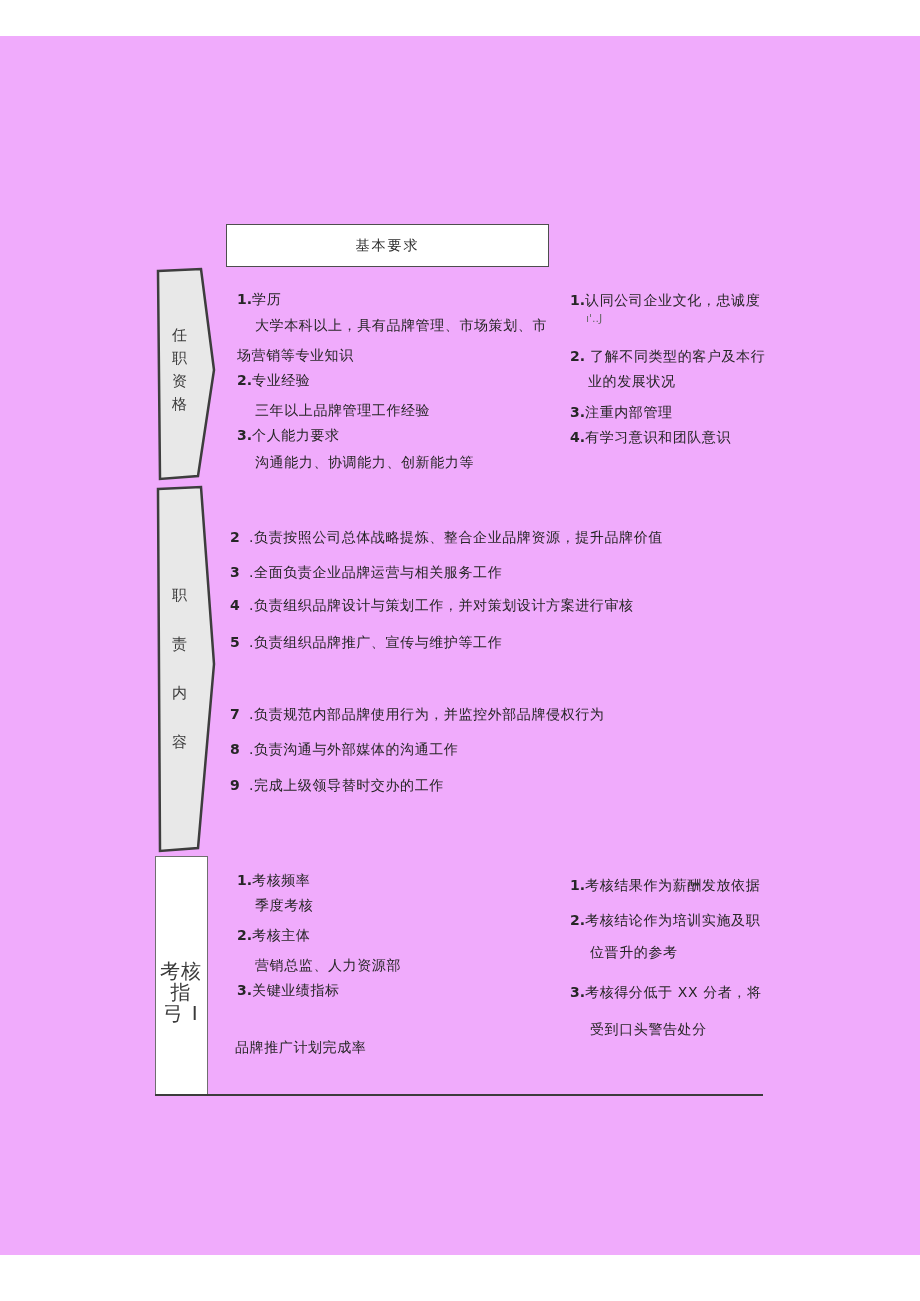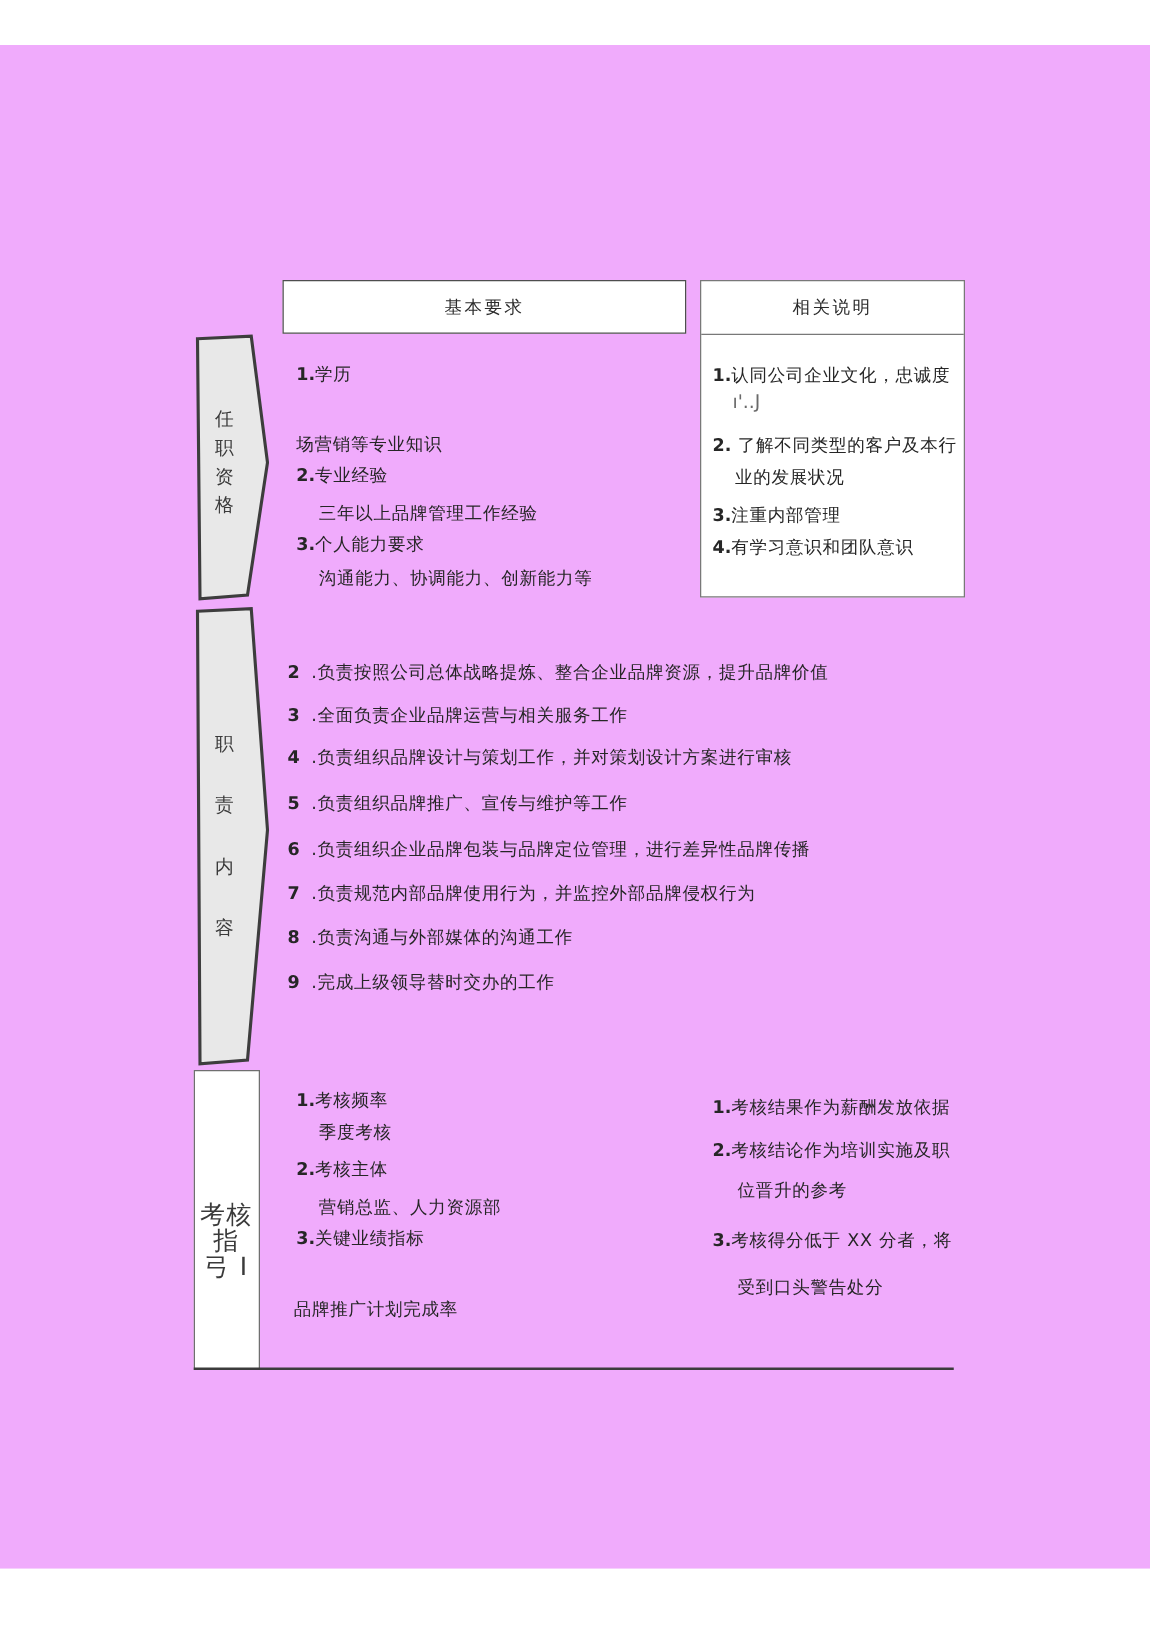--- a/index.html
+++ b/index.html
@@ -23,44 +23,41 @@
   .vlabel.qual { left:165px; top:288px; line-height:23px; }
   .vlabel.duty { left:165px; top:535px; line-height:49px; }
   .vlabel.assess { left:158px; top:925px; line-height:21px; width:46px; font-size:20px; }
 
   .assess-cell { left:155px; top:820px; width:53px; height:240px; border:1px solid #6f6f6f; }
   .bottom-line { position:absolute; left:155px; top:1058px; width:608px; height:2px; background:#3c3c3c; }
 
   .t { position:absolute; font-size:14px; color:#262626; letter-spacing:0.6px; white-space:nowrap; }
   .num { font-weight:bold; letter-spacing:0; }
   .dnum { display:inline-block; width:19px; font-weight:bold; letter-spacing:0; }
-  .artifact { font-size:15px; color:#6a6a6a; letter-spacing:0; }
+  .artifact { font-size:11px; color:#6a6a6a; letter-spacing:0; }
 </style>
 </head>
 <body>
 
 <div class="page">
 
   <div class="box hdr-left">
     <div class="hdr-text">基本要求</div>
-  </div>
-  <div class="box hdr-right-outer">
-    <div class="hdr-text">相关说明</div>
-    <div class="hdr-right-sep"></div>
   </div>
 
   <svg class="shape" style="left:150px; top:230px;" width="72" height="216">
     <polygon points="8,5 51,3 64,104 48,210 10,213" fill="#e8e8e8" stroke="#3d3d3d" stroke-width="2.5"></polygon>
   </svg>
   <div class="vlabel qual">任
 职
 资
 格</div>
 
   <div class="t" style="left:237px; top:255px;"><span class="num">1.</span><span>学历</span></div>
+  <div class="t" style="left:255px; top:281px;"><span>大学本科以上，具有品牌管理、市场策划、市</span></div>
   <div class="t" style="left:237px; top:311px;"><span>场营销等专业知识</span></div>
   <div class="t" style="left:237px; top:336px;"><span class="num">2.</span><span>专业经验</span></div>
   <div class="t" style="left:255px; top:366px;"><span>三年以上品牌管理工作经验</span></div>
   <div class="t" style="left:237px; top:391px;"><span class="num">3.</span><span>个人能力要求</span></div>
   <div class="t" style="left:255px; top:418px;text-align:right;"><span>沟通能力、协调能力、创新能力等</span></div>
 
   <div class="t" style="left:570px; top:256px;"><span class="num">1.</span><span>认同公司企业文化，忠诚度</span></div>
   <div class="t artifact" style="left:586px; top:276px;">ı'..J</div>
   <div class="t" style="left:570px; top:312px;"><span class="num">2.</span><span> 了解不同类型的客户及本行</span></div>
   <div class="t" style="left:588px; top:337px;"><span>业的发展状况</span></div>
@@ -72,21 +69,20 @@
   </svg>
   <div class="vlabel duty">职
 责
 内
 容</div>
 
   <div class="t" style="left:230px; top:493px;"><span class="dnum">2</span><span>.负责按照公司总体战略提炼、整合企业品牌资源，提升品牌价值</span></div>
   <div class="t" style="left:230px; top:528px;"><span class="dnum">3</span><span>.全面负责企业品牌运营与相关服务工作</span></div>
   <div class="t" style="left:230px; top:561px;"><span class="dnum">4</span><span>.负责组织品牌设计与策划工作，并对策划设计方案进行审核</span></div>
   <div class="t" style="left:230px; top:598px;"><span class="dnum">5</span><span>.负责组织品牌推广、宣传与维护等工作</span></div>
-  <div class="t" style="left:230px; top:635px;"><span class="dnum">6</span><span>.负责组织企业品牌包装与品牌定位管理，进行差异性品牌传播</span></div>
   <div class="t" style="left:230px; top:670px;"><span class="dnum">7</span><span>.负责规范内部品牌使用行为，并监控外部品牌侵权行为</span></div>
   <div class="t" style="left:230px; top:705px;"><span class="dnum">8</span><span>.负责沟通与外部媒体的沟通工作</span></div>
   <div class="t" style="left:230px; top:741px;"><span class="dnum">9</span><span>.完成上级领导替时交办的工作</span></div>
 
   <div class="box assess-cell"></div>
   <div class="vlabel assess">考核
 指
 弓 I</div>
   <div class="bottom-line"></div>
 

